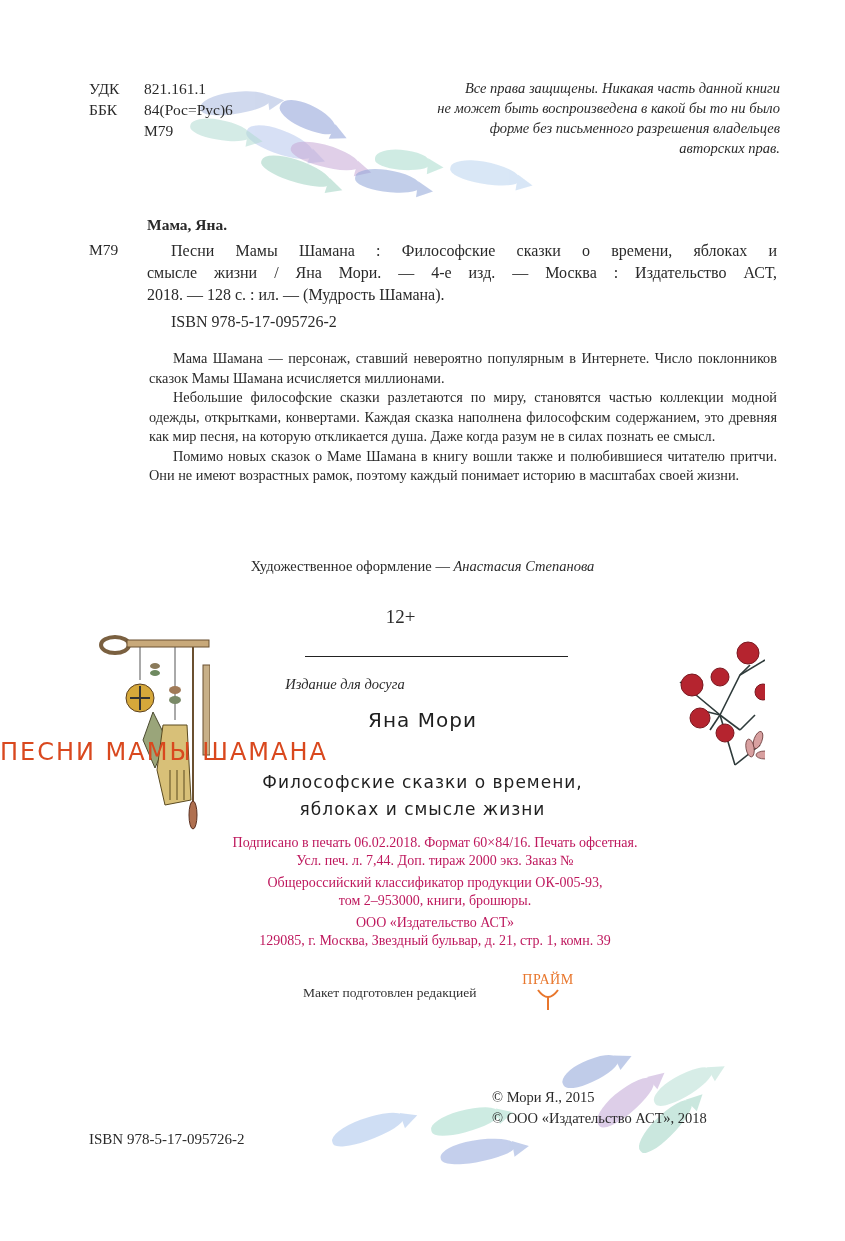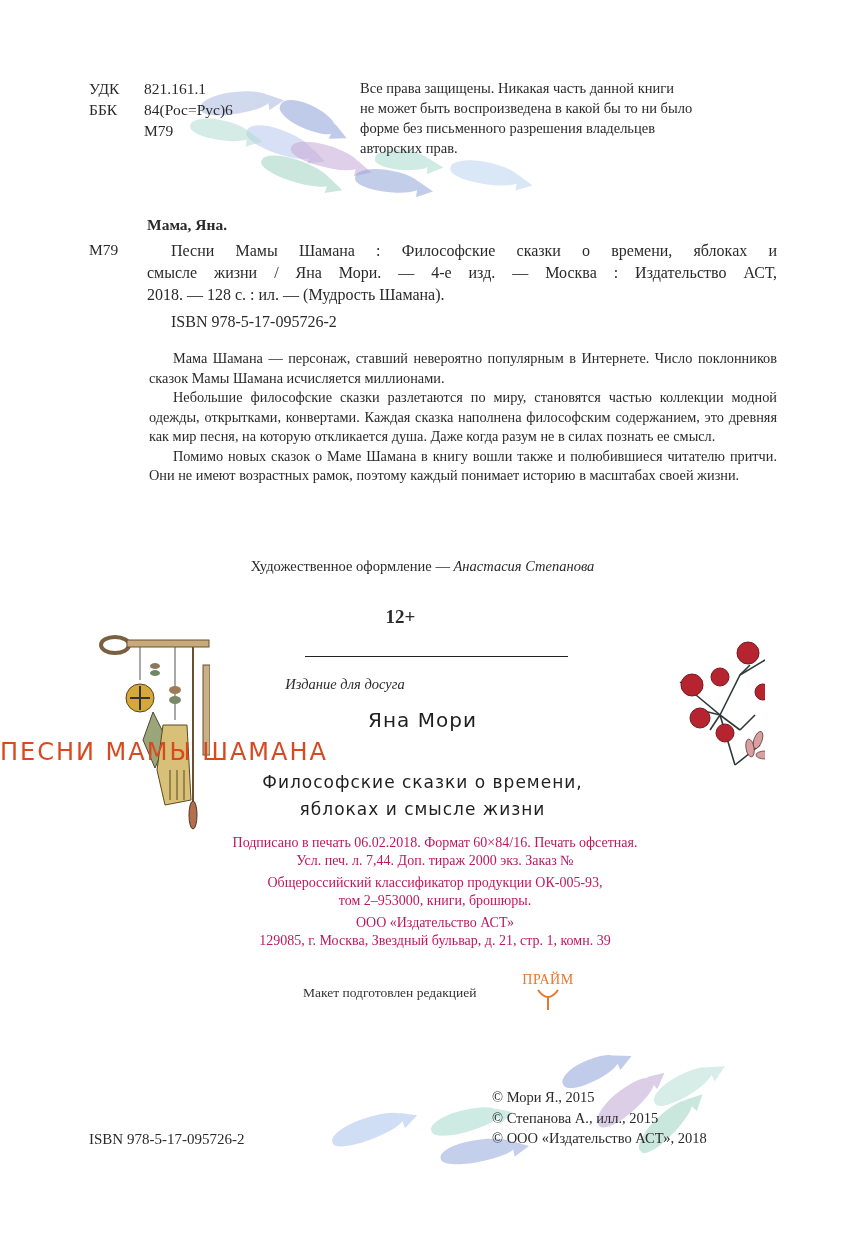--- a/index.html
+++ b/index.html
@@ -4,21 +4,21 @@
 <style>
   html, body { margin: 0; padding: 0; background: #ffffff; }
   body { width: 845px; height: 1241px; position: relative; overflow: hidden;
          font-family: "Liberation Serif", "DejaVu Serif", serif; color: #2a2a2a; }
   .abs { position: absolute; }
   .fish { position: absolute; border-radius: 50% 60% 60% 50% / 55% 55% 45% 45%; opacity: 0.55; }
   .fish::after { content: ""; position: absolute; right: -14px; top: 30%; width: 0; height: 0;
                  border-top: 8px solid transparent; border-bottom: 8px solid transparent; border-left: 16px solid; border-left-color: inherit; }
   .t { font-size: 15.5px; line-height: 20px; }
   .lbl-row { display: flex; gap: 10px; font-size: 15.5px; line-height: 21px; }
-  .rights { text-align: left; font-size: 14.5px; line-height: 20px; }
+  .rights { font-style: italic; text-align: right; font-size: 14.5px; line-height: 20px; }
   .para { text-indent: 24px; text-align: justify; font-size: 14.3px; line-height: 19.5px; margin: 0; }
   .hand { font-family: "DejaVu Sans", sans-serif; letter-spacing: 1px; }
   .imprint { text-align: center; font-size: 14px; line-height: 17.5px; color: #be185d; }
 </style>
 </head>
 <body>
 
 <div>
   <div class="fish" style="left:200px;top:92px;width:70px;height:22px;background:#a9b9e0;border-left-color:#a9b9e0;transform:rotate(-8deg);"></div>
   <div class="fish" style="left:278px;top:105px;width:60px;height:24px;background:#8ea0d8;border-left-color:#8ea0d8;transform:rotate(25deg);"></div>
@@ -76,21 +76,21 @@
   <p class="para">Мама Шамана — персонаж, ставший невероятно популярным в Интернете. Число поклонников сказок Мамы Шамана исчисляется миллионами.</p>
   <p class="para">Небольшие философские сказки разлетаются по миру, становятся частью коллекции модной одежды, открытками, конвертами. Каждая сказка наполнена философским содержанием, это древняя как мир песня, на которую откликается душа. Даже когда разум не в силах познать ее смысл.</p>
   <p class="para">Помимо новых сказок о Маме Шамана в книгу вошли также и полюбившиеся читателю притчи. Они не имеют возрастных рамок, поэтому каждый понимает историю в масштабах своей жизни.</p>
 </div>
 
 <div class="abs" style="left:0;top:558px;width:845px;text-align:center;font-size:14.5px;">
   <span>Художественное оформление —</span>
   <i>Анастасия Степанова</i>
 </div>
 
-<div class="abs" style="left:0;top:606px;width:801px;text-align:center;font-size:19px;font-weight:bold;">12+</div>
+<div class="abs" style="left:0;top:606px;width:801px;text-align:center;font-size:19px;font-weight:normal;">12+</div>
 
 <div class="abs" style="left:305px;top:656px;width:263px;height:1px;background:#222;"></div>
 
 <div class="abs" style="left:0;top:676px;width:690px;text-align:center;font-size:14.5px;font-style:italic;">Издание для досуга</div>
 
 <div class="abs" style="left:95px;top:620px;width:115px;height:230px;">
   <svg width="115" height="230" viewBox="0 0 115 230">
     <ellipse cx="20" cy="25" rx="14" ry="8" fill="none" stroke="#7a6040" stroke-width="4"></ellipse>
     <rect x="32" y="20" width="82" height="7" fill="#c8a97a" stroke="#6b5030" stroke-width="1"></rect>
     <line x1="45" y1="27" x2="45" y2="60" stroke="#555" stroke-width="1"></line>
@@ -164,15 +164,14 @@
   <div style="font-size:14px;color:#e8762c;letter-spacing:0.5px;">ПРАЙМ</div>
   <svg width="30" height="22" viewBox="0 0 30 22">
     <path d="M5 2 Q15 16 25 2" fill="none" stroke="#e8762c" stroke-width="2"></path>
     <line x1="15" y1="8" x2="15" y2="22" stroke="#e8762c" stroke-width="2"></line>
   </svg>
 </div>
 
 <div class="abs t" style="left:89px;top:1129px;font-size:15px;">ISBN 978-5-17-095726-2</div>
 <div class="abs" style="left:492px;top:1087px;font-size:14.5px;line-height:20.5px;">
   <div>©  Мори Я., 2015</div>
-  <div>©  Степанова А., илл., 2015</div>
   <div>©  ООО «Издательство АСТ», 2018</div>
 </div>
 
 </body></html>

